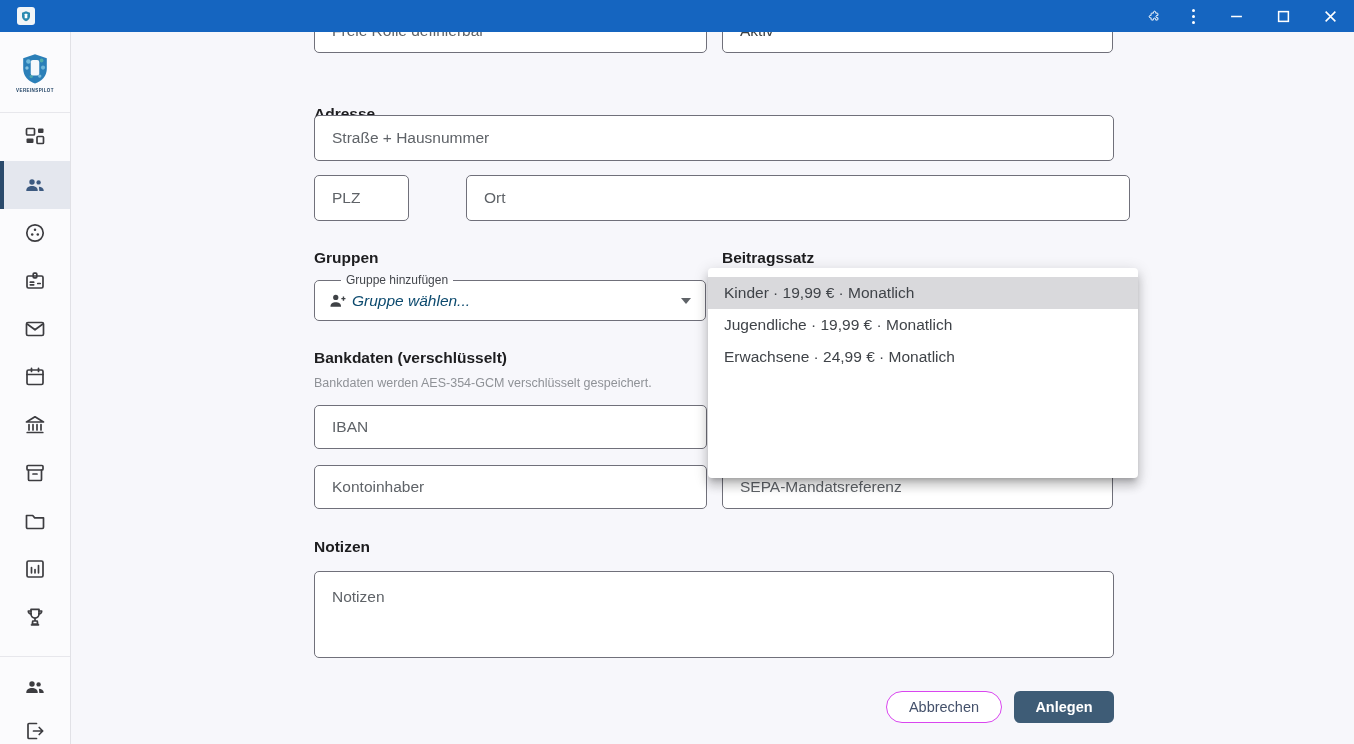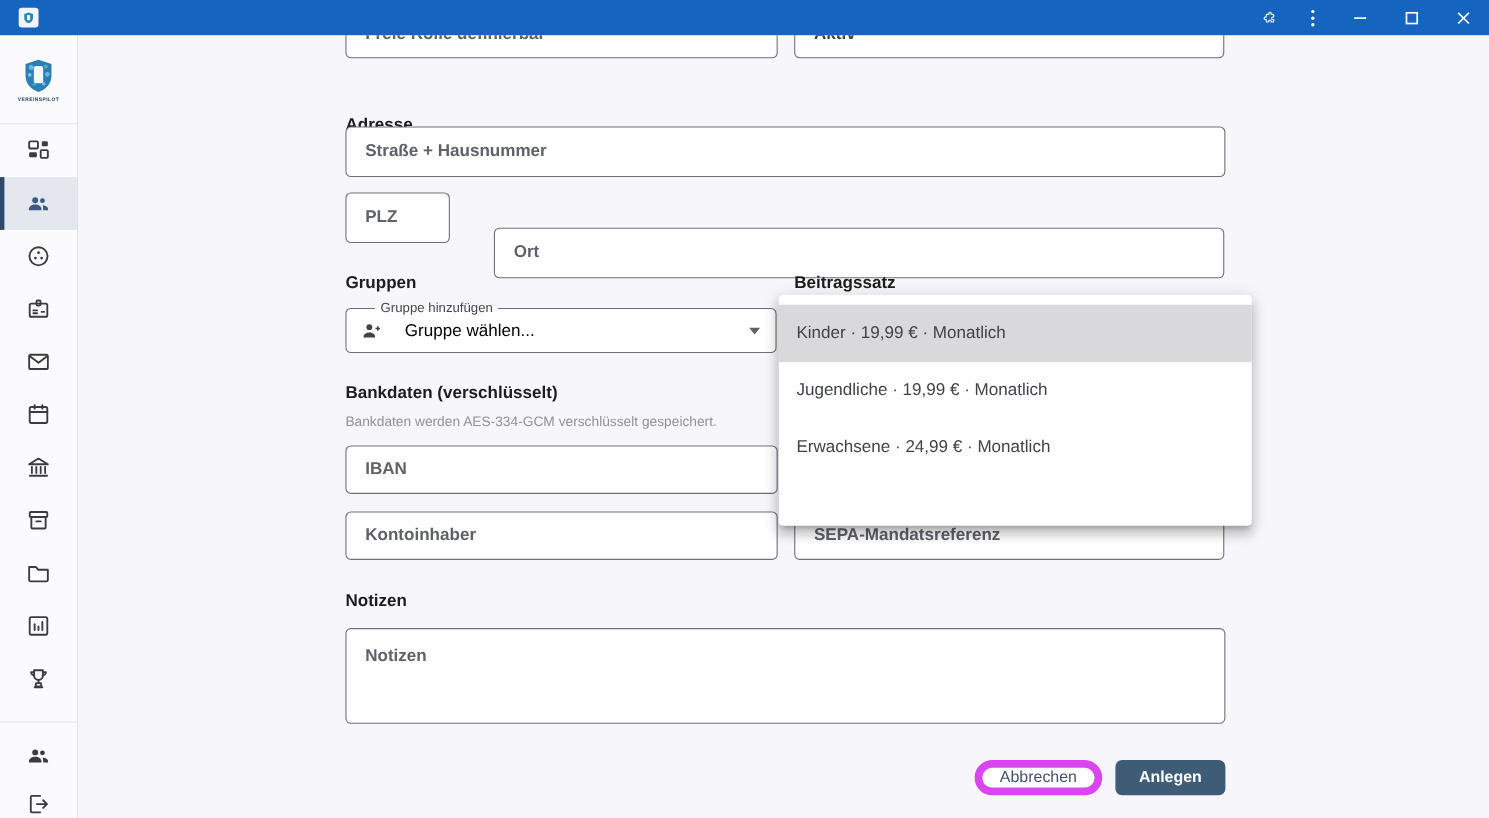--- a/index.html
+++ b/index.html
@@ -29,45 +29,45 @@
   .nav-item.active svg { stroke:none; }
   .nav-item.active svg path, .nav-item.active svg circle { fill:#3d5a80; }
   .foot-wrap { position:absolute; left:0; top:624px; width:70px; border-top:1px solid #e7e7ec; padding-top:8px; }
   .foot-item { height:44px; display:flex; align-items:center; justify-content:center; cursor:pointer; }
   .foot-item svg.solid path, .foot-item svg.solid circle { fill:#3c3c40; stroke:none; }
 
   
   .main { position:absolute; left:71px; top:32px; width:1283px; height:712px; background:#f7f7fb; overflow:hidden; }
   .heading { position:absolute; font-size:15.5px; font-weight:700; color:#1d1d1f; }
   .subnote { position:absolute; font-size:12.5px; color:#8f9297; }
-  .tf { position:absolute; background:#fff; border:1px solid #70707a; border-radius:5px; font-family:"Liberation Sans",sans-serif; font-size:15.5px; color:#3c4043; padding:0 17px; outline:none;font-weight:bold; }
+  .tf { position:absolute; background:#fff; border:1px solid #70707a; border-radius:5px; font-family:"Liberation Sans",sans-serif; font-size:15.5px; color:#3c4043; padding:0 17px; outline:none; }
   .tf::placeholder { color:#5f6368; opacity:1; }
   textarea.tf { padding:14px 17px; resize:none; line-height:1.4; }
   textarea.tf::placeholder { color:#5f6368; }
 
   
   .tf.clip { height:44px; top:-23px; }
 
   
   fieldset.select { position:absolute; left:243px; top:241px; width:392px; height:48px; border:1px solid #70707a; border-radius:5px; background:#fff; display:flex; align-items:center; cursor:pointer; }
   fieldset.select legend { font-size:12px; color:#44474c; margin-left:26px; padding:0 5px; }
   .select-inner { display:flex; align-items:center; width:100%; padding:0 14px 6px 12px; }
   .select-inner svg { width:21px; height:21px; stroke:none; }
   .select-inner svg path, .select-inner svg circle { fill:#3f4246; }
-  .select-placeholder { font-size:15.5px; color:#000000; margin-left:20px; }
+  .select-placeholder { font-size:15.5px; color:#0c4a6e; margin-left:4px;font-style:italic; }
   .select-caret { margin-left:auto; width:0; height:0; border-left:5px solid transparent; border-right:5px solid transparent; border-top:6px solid #5f6368; }
 
   
   .menu { position:absolute; left:637px; top:236px; width:430px; height:210px; background:#fff; border-radius:4px; padding:9px 0; z-index:20;
           box-shadow:0 5px 5px -3px rgba(0,0,0,.2), 0 8px 10px 1px rgba(0,0,0,.14), 0 3px 14px 2px rgba(0,0,0,.12); }
-  .menu-item { height:52px; display:flex; align-items:center; padding:0 16px; font-size:15.5px; color:#3f4348; cursor:pointer; white-space:nowrap; }
+  .menu-item { height:32px; display:flex; align-items:center; padding:0 16px; font-size:15.5px; color:#3f4348; cursor:pointer; white-space:nowrap; }
   .menu-item.selected { background:#d9d9dc; }
 
   
-  .btn-cancel { position:absolute; left:815px; top:659px; width:116px; height:32px; background:#fff; border:7px solid #d946ef; border-radius:16px; font-family:"Liberation Sans",sans-serif; font-size:14.5px; color:#44516b; cursor:pointer; }
+  .btn-cancel { position:absolute; left:815px; top:659px; width:116px; height:32px; background:#fff; border:1px solid #d946ef; border-radius:16px; font-family:"Liberation Sans",sans-serif; font-size:14.5px; color:#44516b; cursor:pointer; }
   .btn-submit { position:absolute; left:943px; top:659px; width:100px; height:32px; background:#3e5c76; border:none; border-radius:6px; font-family:"Liberation Sans",sans-serif; font-size:14.5px; font-weight:700; color:#ffffff; cursor:pointer; }
 </style>
 </head>
 <body>
 
 <div class="titlebar">
   <div class="app-icon">
     <svg width="12" height="12" viewBox="0 0 18 18">
         <path d="M9 2l6 2.2v5.2c0 3.6-2.4 6.2-6 7.4-3.6-1.2-6-3.8-6-7.4V4.2z" fill="#2b8ab0"></path>
         <rect x="7" y="5.5" width="4" height="7" rx="1" fill="#fff"></rect>
@@ -213,21 +213,21 @@
 </div>
 
 <div class="main">
 
   <input class="tf clip" style="left: 243px; width: 393px;" placeholder="Freie Rolle definierbar">
   <input class="tf clip" style="left: 651px; width: 391px;" value="Aktiv">
 
   <div class="heading" style="left:243px; top:49px;margin-top:24px;">Adresse</div>
   <input class="tf" style="left: 243px; top: 83px; width: 800px; height: 46px;" placeholder="Straße + Hausnummer">
   <input class="tf" style="left: 243px; top: 143px; width: 95px; height: 46px;" placeholder="PLZ">
-  <input class="tf" style="left: 378px; top: 143px; width: 664px; height: 46px; margin-top: 32px;" placeholder="Ort">
+  <input class="tf" style="left: 395px; top: 143px; width: 664px; height: 46px;" placeholder="Ort">
 
   <div class="heading" style="left:243px; top:217px;">Gruppen</div>
   <fieldset class="select">
     <legend>Gruppe hinzufügen</legend>
     <div class="select-inner">
       <svg viewBox="0 0 24 24">
         <circle cx="10" cy="8.5" r="3"></circle>
         <path d="M4 18.5c0-2.8 2.7-4.5 6-4.5s6 1.7 6 4.5v.7H4z"></path>
         <path d="M18 7.5h1.6v1.6h1.5v1.5h-1.5v1.6H18v-1.6h-1.6V9.1H18z"></path>
       </svg>
@@ -237,21 +237,21 @@
   </fieldset>
 
   <div class="heading" style="left:651px; top:217px;">Beitragssatz</div>
   <div class="menu">
     <div class="menu-item selected">Kinder · 19,99 € · Monatlich</div>
     <div class="menu-item">Jugendliche · 19,99 € · Monatlich</div>
     <div class="menu-item">Erwachsene · 24,99 € · Monatlich</div>
   </div>
 
   <div class="heading" style="left:243px; top:317px;">Bankdaten (verschlüsselt)</div>
-  <div class="subnote" style="left:243px; top:344px;">Bankdaten werden AES-334-GCM verschlüsselt gespeichert.</div>
+  <div class="subnote" style="left:243px; top:344px;">Bankdaten werden AES-354-GCM verschlüsselt gespeichert.</div>
   <input class="tf" style="left: 243px; top: 373px; width: 393px; height: 44px;" placeholder="IBAN">
   <input class="tf" style="left: 651px; top: 432px; width: 391px; height: 45px;" placeholder="SEPA-Mandatsreferenz">
   <input class="tf" style="left: 243px; top: 433px; width: 393px; height: 44px;" placeholder="Kontoinhaber">
 
   <div class="heading" style="left:243px; top:506px;">Notizen</div>
   <textarea class="tf" style="left: 243px; top: 539px; width: 800px; height: 87px;" placeholder="Notizen"></textarea>
 
   <button class="btn-cancel">Abbrechen</button>
   <button class="btn-submit">Anlegen</button>
 </div>

